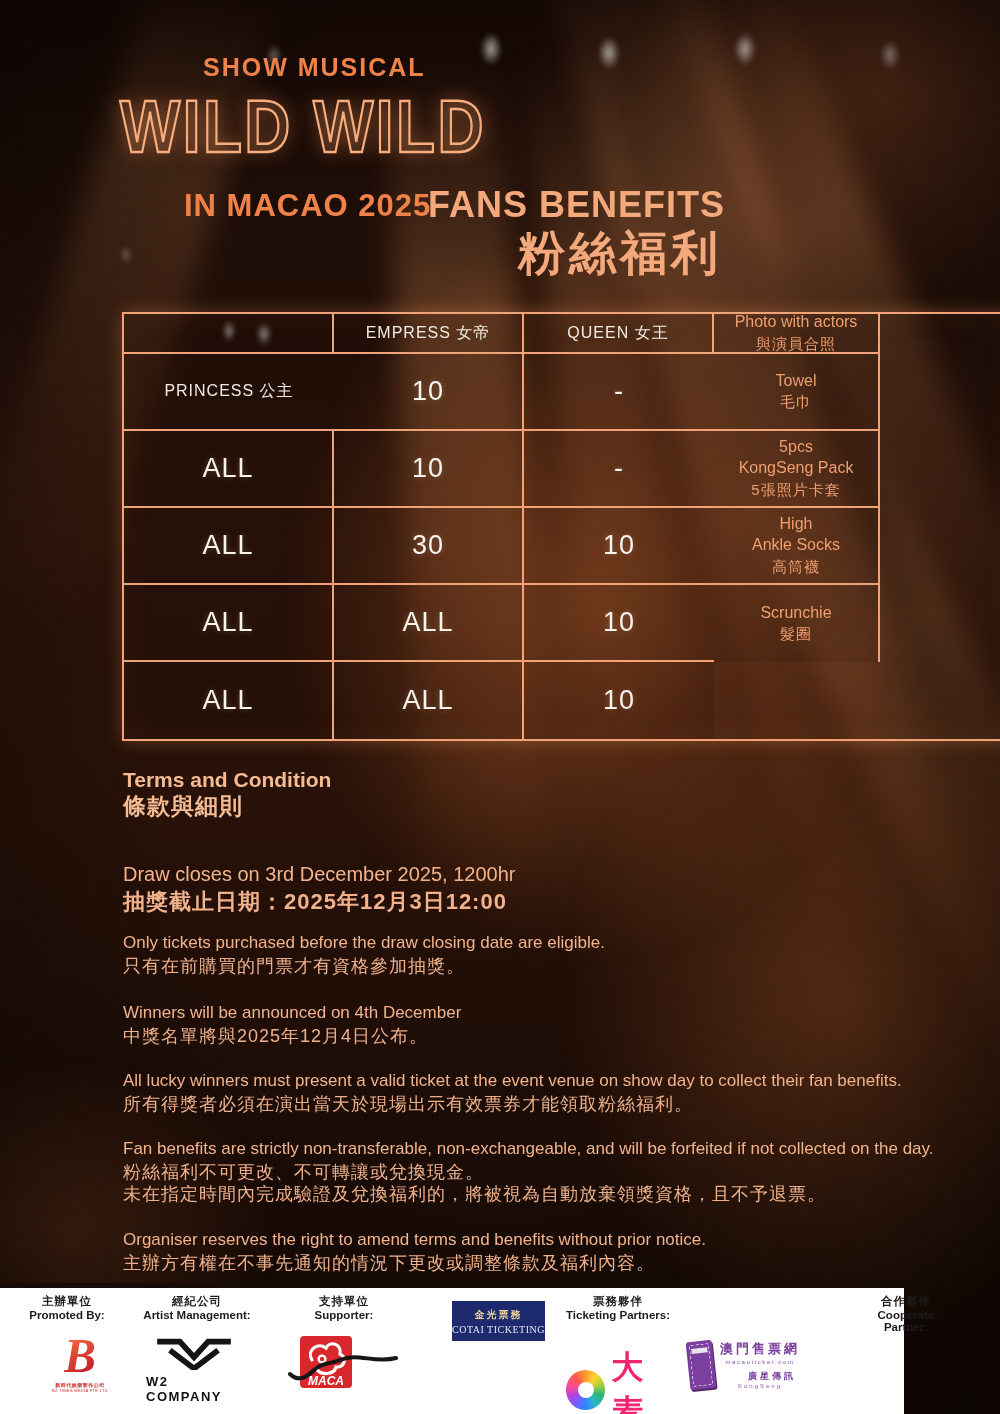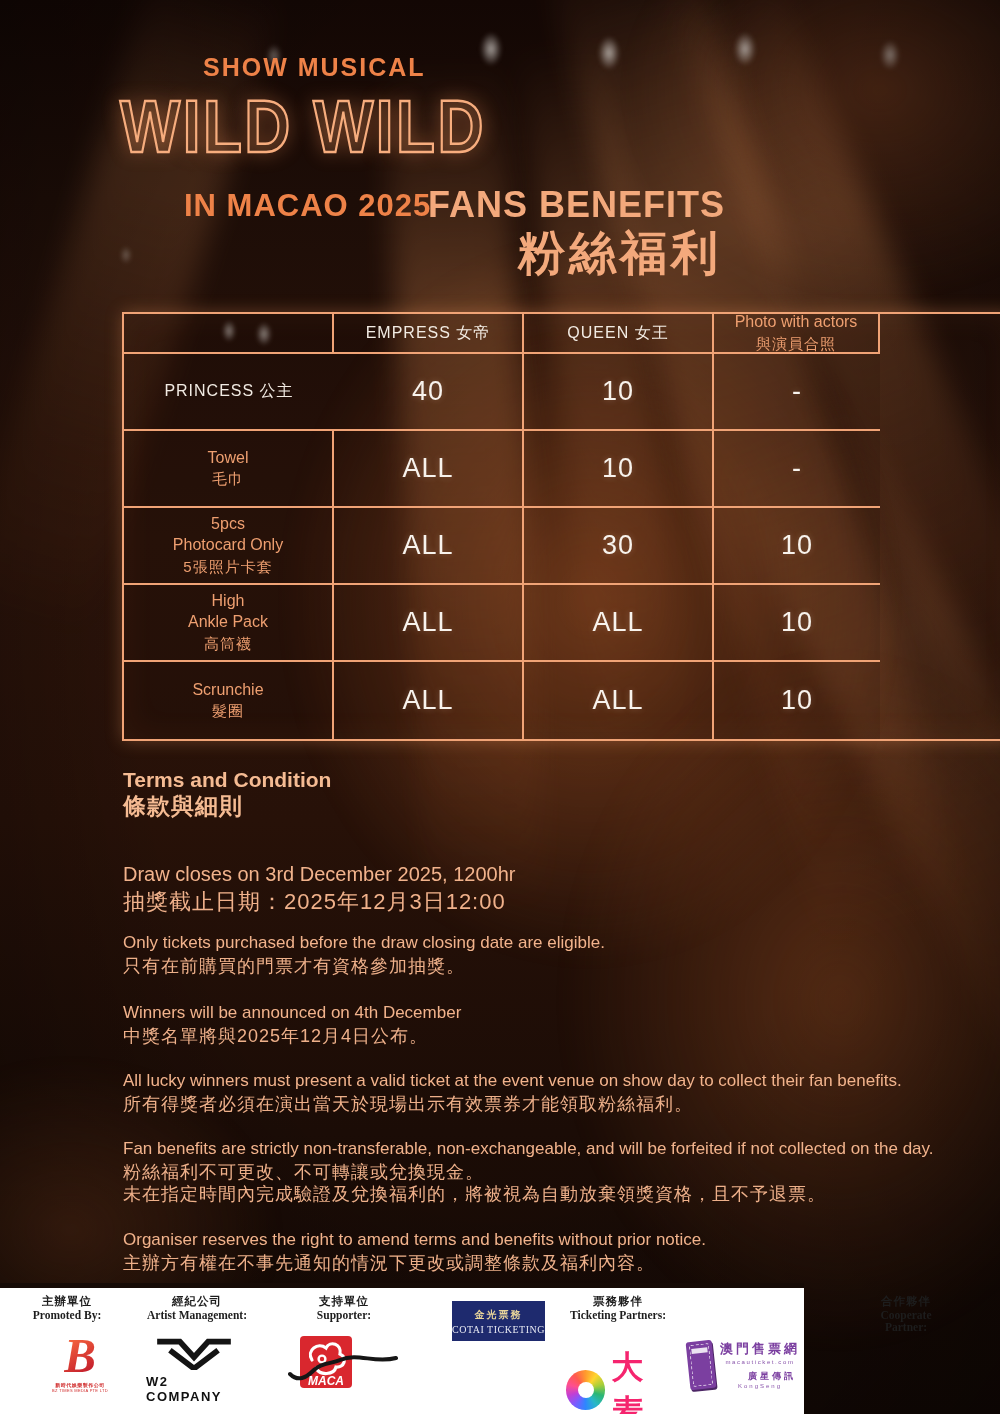--- a/index.html
+++ b/index.html
@@ -67,21 +67,21 @@
   
   .terms{position:absolute;left:123px;top:0;width:830px;color:var(--body);}
   .t{position:absolute;left:0;white-space:nowrap;}
   .t.en-lg{font-size:21px;font-weight:bold;color:#f5bb93;}
   .t.zh-lg{font-size:23px;font-weight:bold;color:#f5bb93;letter-spacing:1px;}
   .t.en-md{font-size:20px;color:#f2b38c;}
   .t.zh-md{font-size:22px;color:#f0b18b;letter-spacing:1px;}
   .t.en-sm{font-size:17px;color:#f2b38c;}
   .t.zh-sm{font-size:18px;color:#eeb08a;letter-spacing:1px;}
   
-  .footer{position:absolute;left:0;top:1283px;width:804px;height:131px;background:#ffffff;border-top:5px solid #160b06;font-family:Liberation Serif, serif;}
+  .footer{position:absolute;left:0;top:1283px;width:904px;height:131px;background:#ffffff;border-top:5px solid #160b06;}
   .fgroup{position:absolute;top:6px;transform:translateX(-50%);text-align:center;color:#1d1d1d;}
   .fgroup .zh{font-size:11.5px;font-weight:bold;letter-spacing:1px;}
   .fgroup .en{font-size:11.5px;font-weight:bold;}
   .fg1{left:67px;} .fg2{left:197px;} .fg3{left:344px;} .fg4{left:618px;} .fg5{left:906px;}
   .logo{position:absolute;display:flex;flex-direction:column;align-items:center;}
   
   .logo.promoter{left:40px;top:1332px;width:80px;}
   .bmark{font-family:"Liberation Serif",serif;font-style:italic;font-weight:bold;font-size:48px;line-height:48px;
     background:linear-gradient(150deg,#f2603c 20%,#c5202d 80%);-webkit-background-clip:text;background-clip:text;color:transparent;}
   .bsub1{font-size:5px;color:#d02a2a;font-weight:bold;letter-spacing:.5px;margin-top:2px;}
@@ -160,23 +160,20 @@
       </div>
     <div class="cell row-label">
       <span class="en">Photo with actors</span>
       <span class="zh">與演員合照</span>
     </div>
 
     <div class="cell last-col">
         <span class="col-head">PRINCESS 公主</span>
       </div>
     <div class="cell">
-        <span class="val">40</span>
-      </div>
-    <div class="cell">
         <span class="val">10</span>
       </div>
     <div class="cell last-col">
         <span class="val">-</span>
       </div>
 
     <div class="cell row-label">
       <span class="en">Towel</span>
       <span class="zh">毛巾</span>
     </div>
@@ -185,36 +182,36 @@
       </div>
     <div class="cell">
         <span class="val">10</span>
       </div>
     <div class="cell last-col">
         <span class="val">-</span>
       </div>
 
     <div class="cell row-label">
       <span class="en">5pcs</span>
-      <span class="en">Photocard Only</span>
+      <span class="en">KongSeng Pack</span>
       <span class="zh">5張照片卡套</span>
     </div>
     <div class="cell">
         <span class="val">ALL</span>
       </div>
     <div class="cell">
         <span class="val">30</span>
       </div>
     <div class="cell last-col">
         <span class="val">10</span>
       </div>
 
     <div class="cell row-label">
       <span class="en">High</span>
-      <span class="en">Ankle Pack</span>
+      <span class="en">Ankle Socks</span>
       <span class="zh">高筒襪</span>
     </div>
     <div class="cell">
         <span class="val">ALL</span>
       </div>
     <div class="cell">
         <span class="val">ALL</span>
       </div>
     <div class="cell last-col">
         <span class="val">10</span>
@@ -233,21 +230,21 @@
     <div class="cell last-col last-row">
         <span class="val">10</span>
       </div>
   </div>
 
   <div class="terms">
     <div class="t en-lg" style="top:768px">Terms and Condition</div>
     <div class="t zh-lg" style="top:791px">條款與細則</div>
 
     <div class="t en-md" style="top:863px">Draw closes on 3rd December 2025, 1200hr</div>
-    <div class="t zh-md" style="top:887px;font-weight:normal">抽獎截止日期：2025年12月3日12:00</div>
+    <div class="t zh-md" style="top:887px;font-weight:bold">抽獎截止日期：2025年12月3日12:00</div>
 
     <div class="t en-sm" style="top:933px">Only tickets purchased before the draw closing date are eligible.</div>
     <div class="t zh-sm" style="top:954px">只有在前購買的門票才有資格參加抽獎。</div>
 
     <div class="t en-sm" style="top:1003px">Winners will be announced on 4th December</div>
     <div class="t zh-sm" style="top:1024px">中獎名單將與2025年12月4日公布。</div>
 
     <div class="t en-sm" style="top:1071px">All lucky winners must present a valid ticket at the event venue on show day to collect their fan benefits.</div>
     <div class="t zh-sm" style="top:1092px">所有得獎者必須在演出當天於現場出示有效票券才能領取粉絲福利。</div>
 

